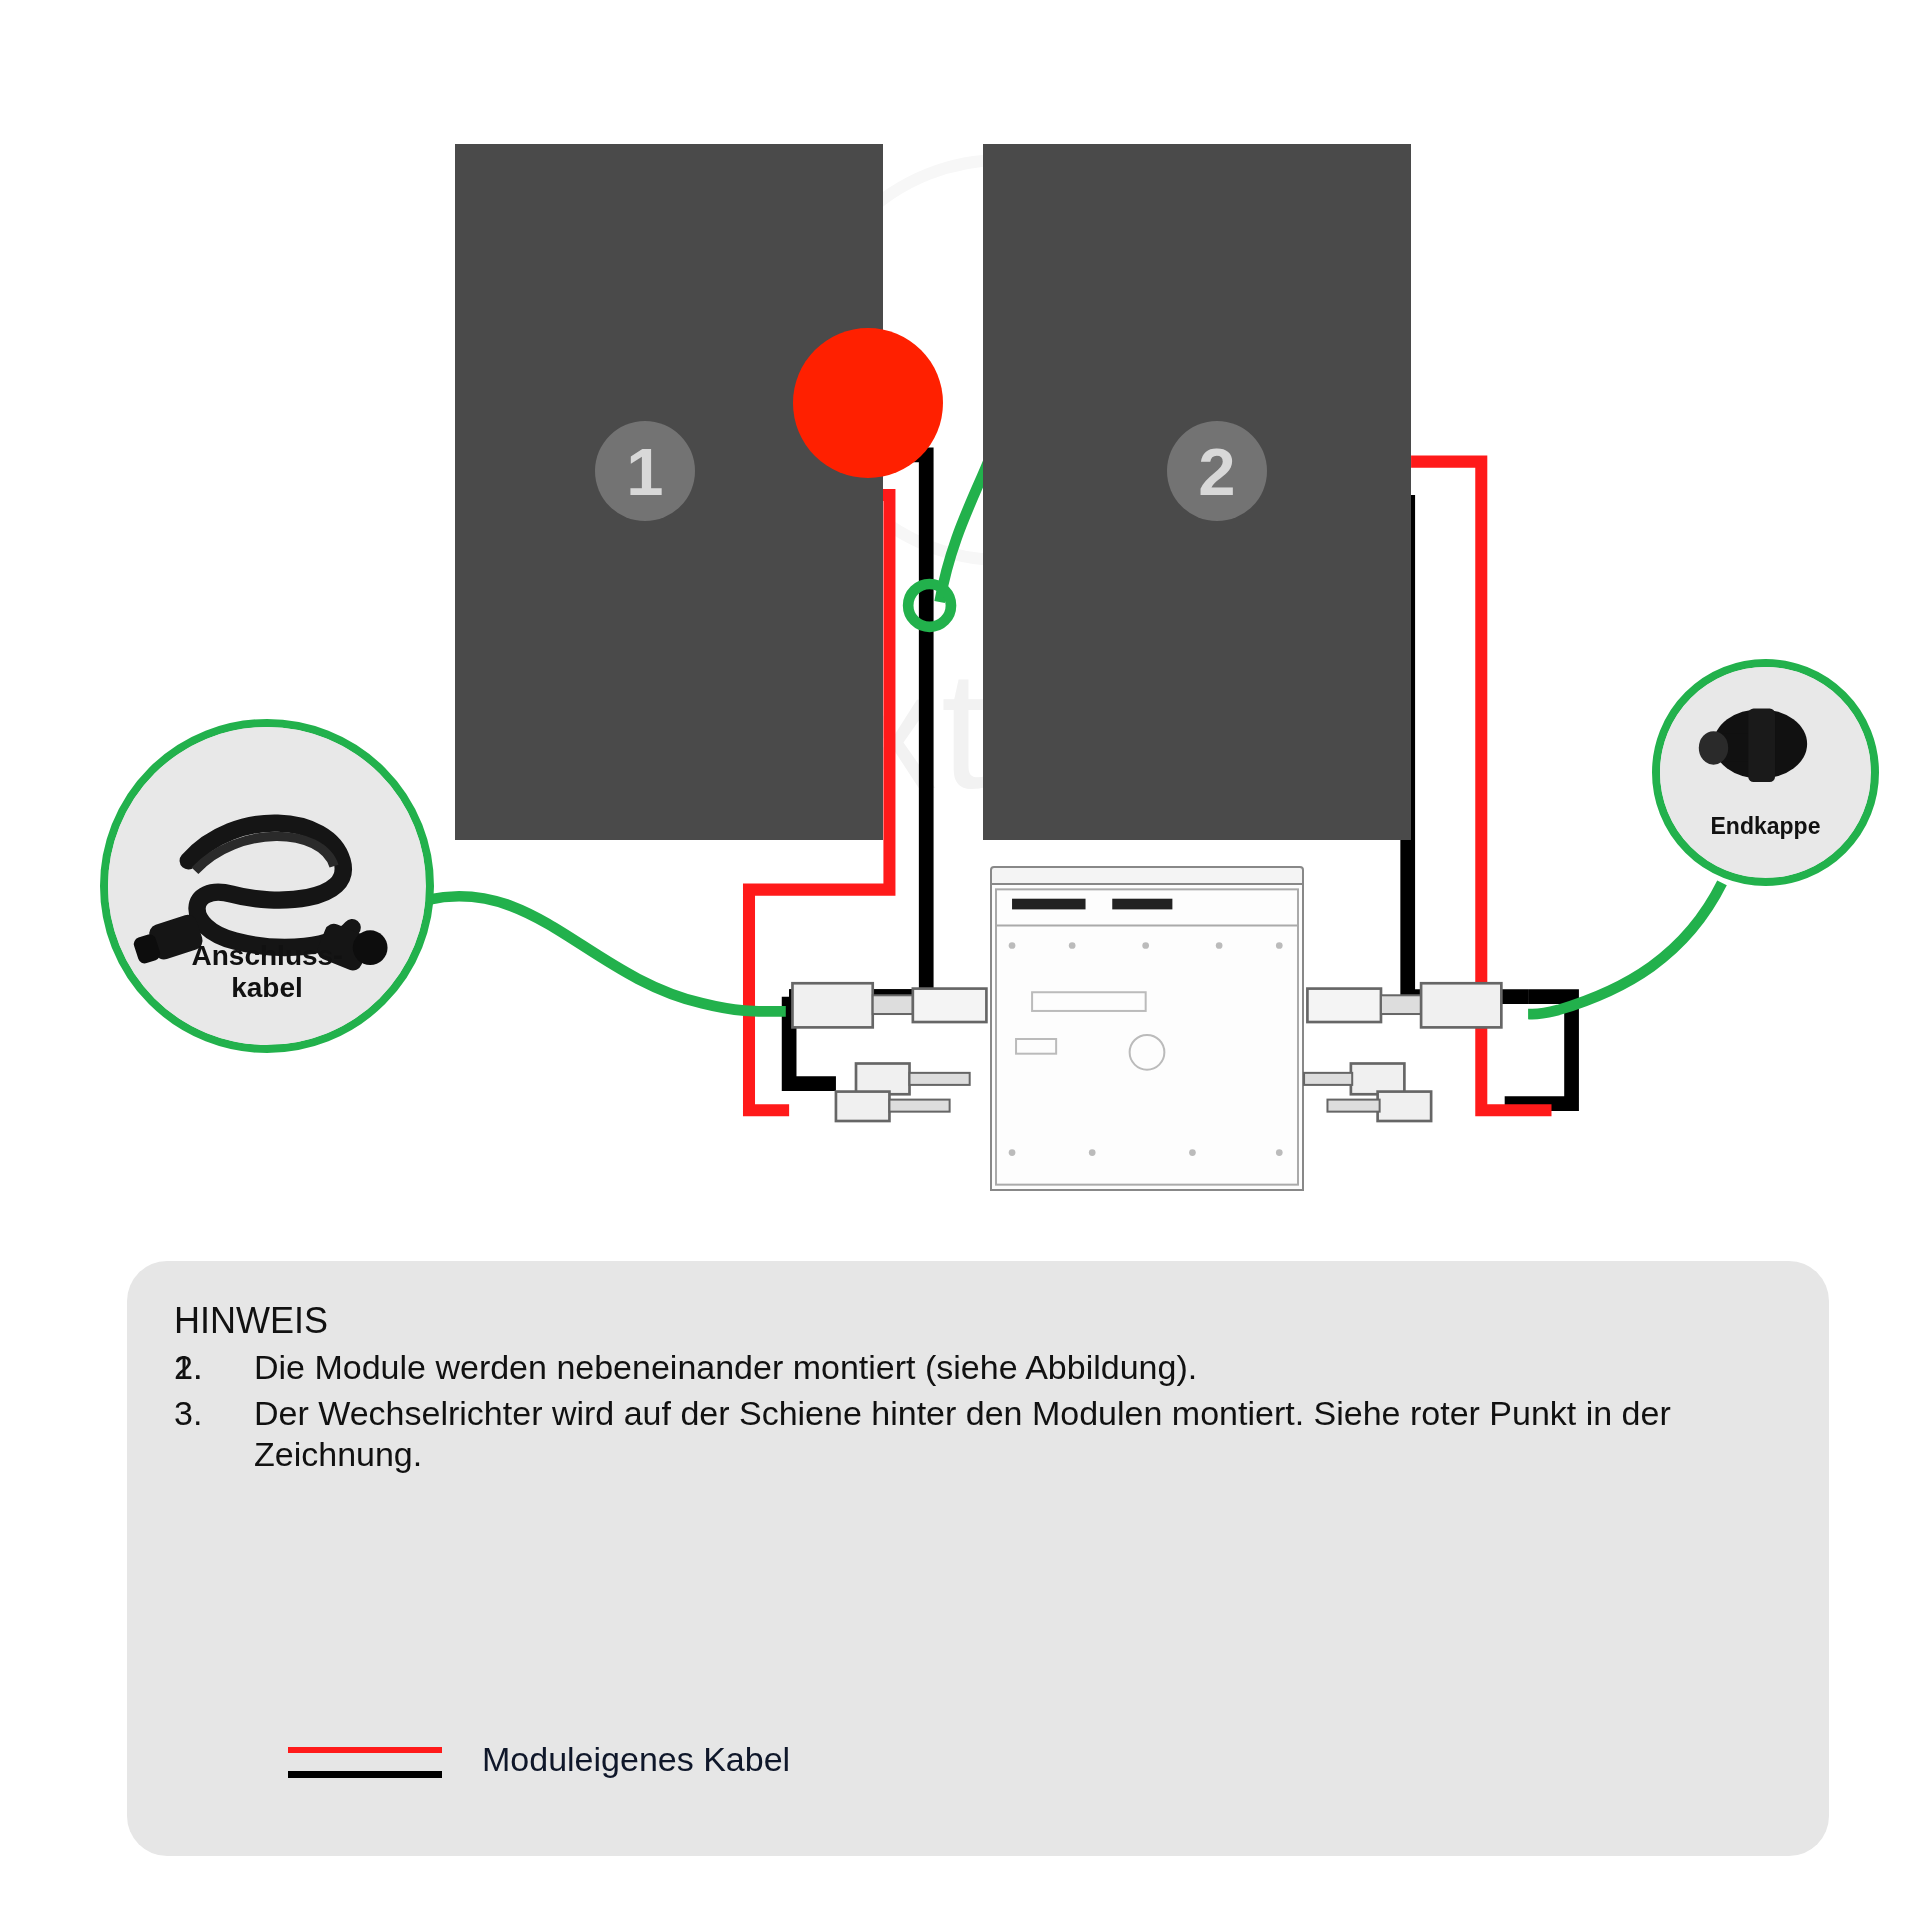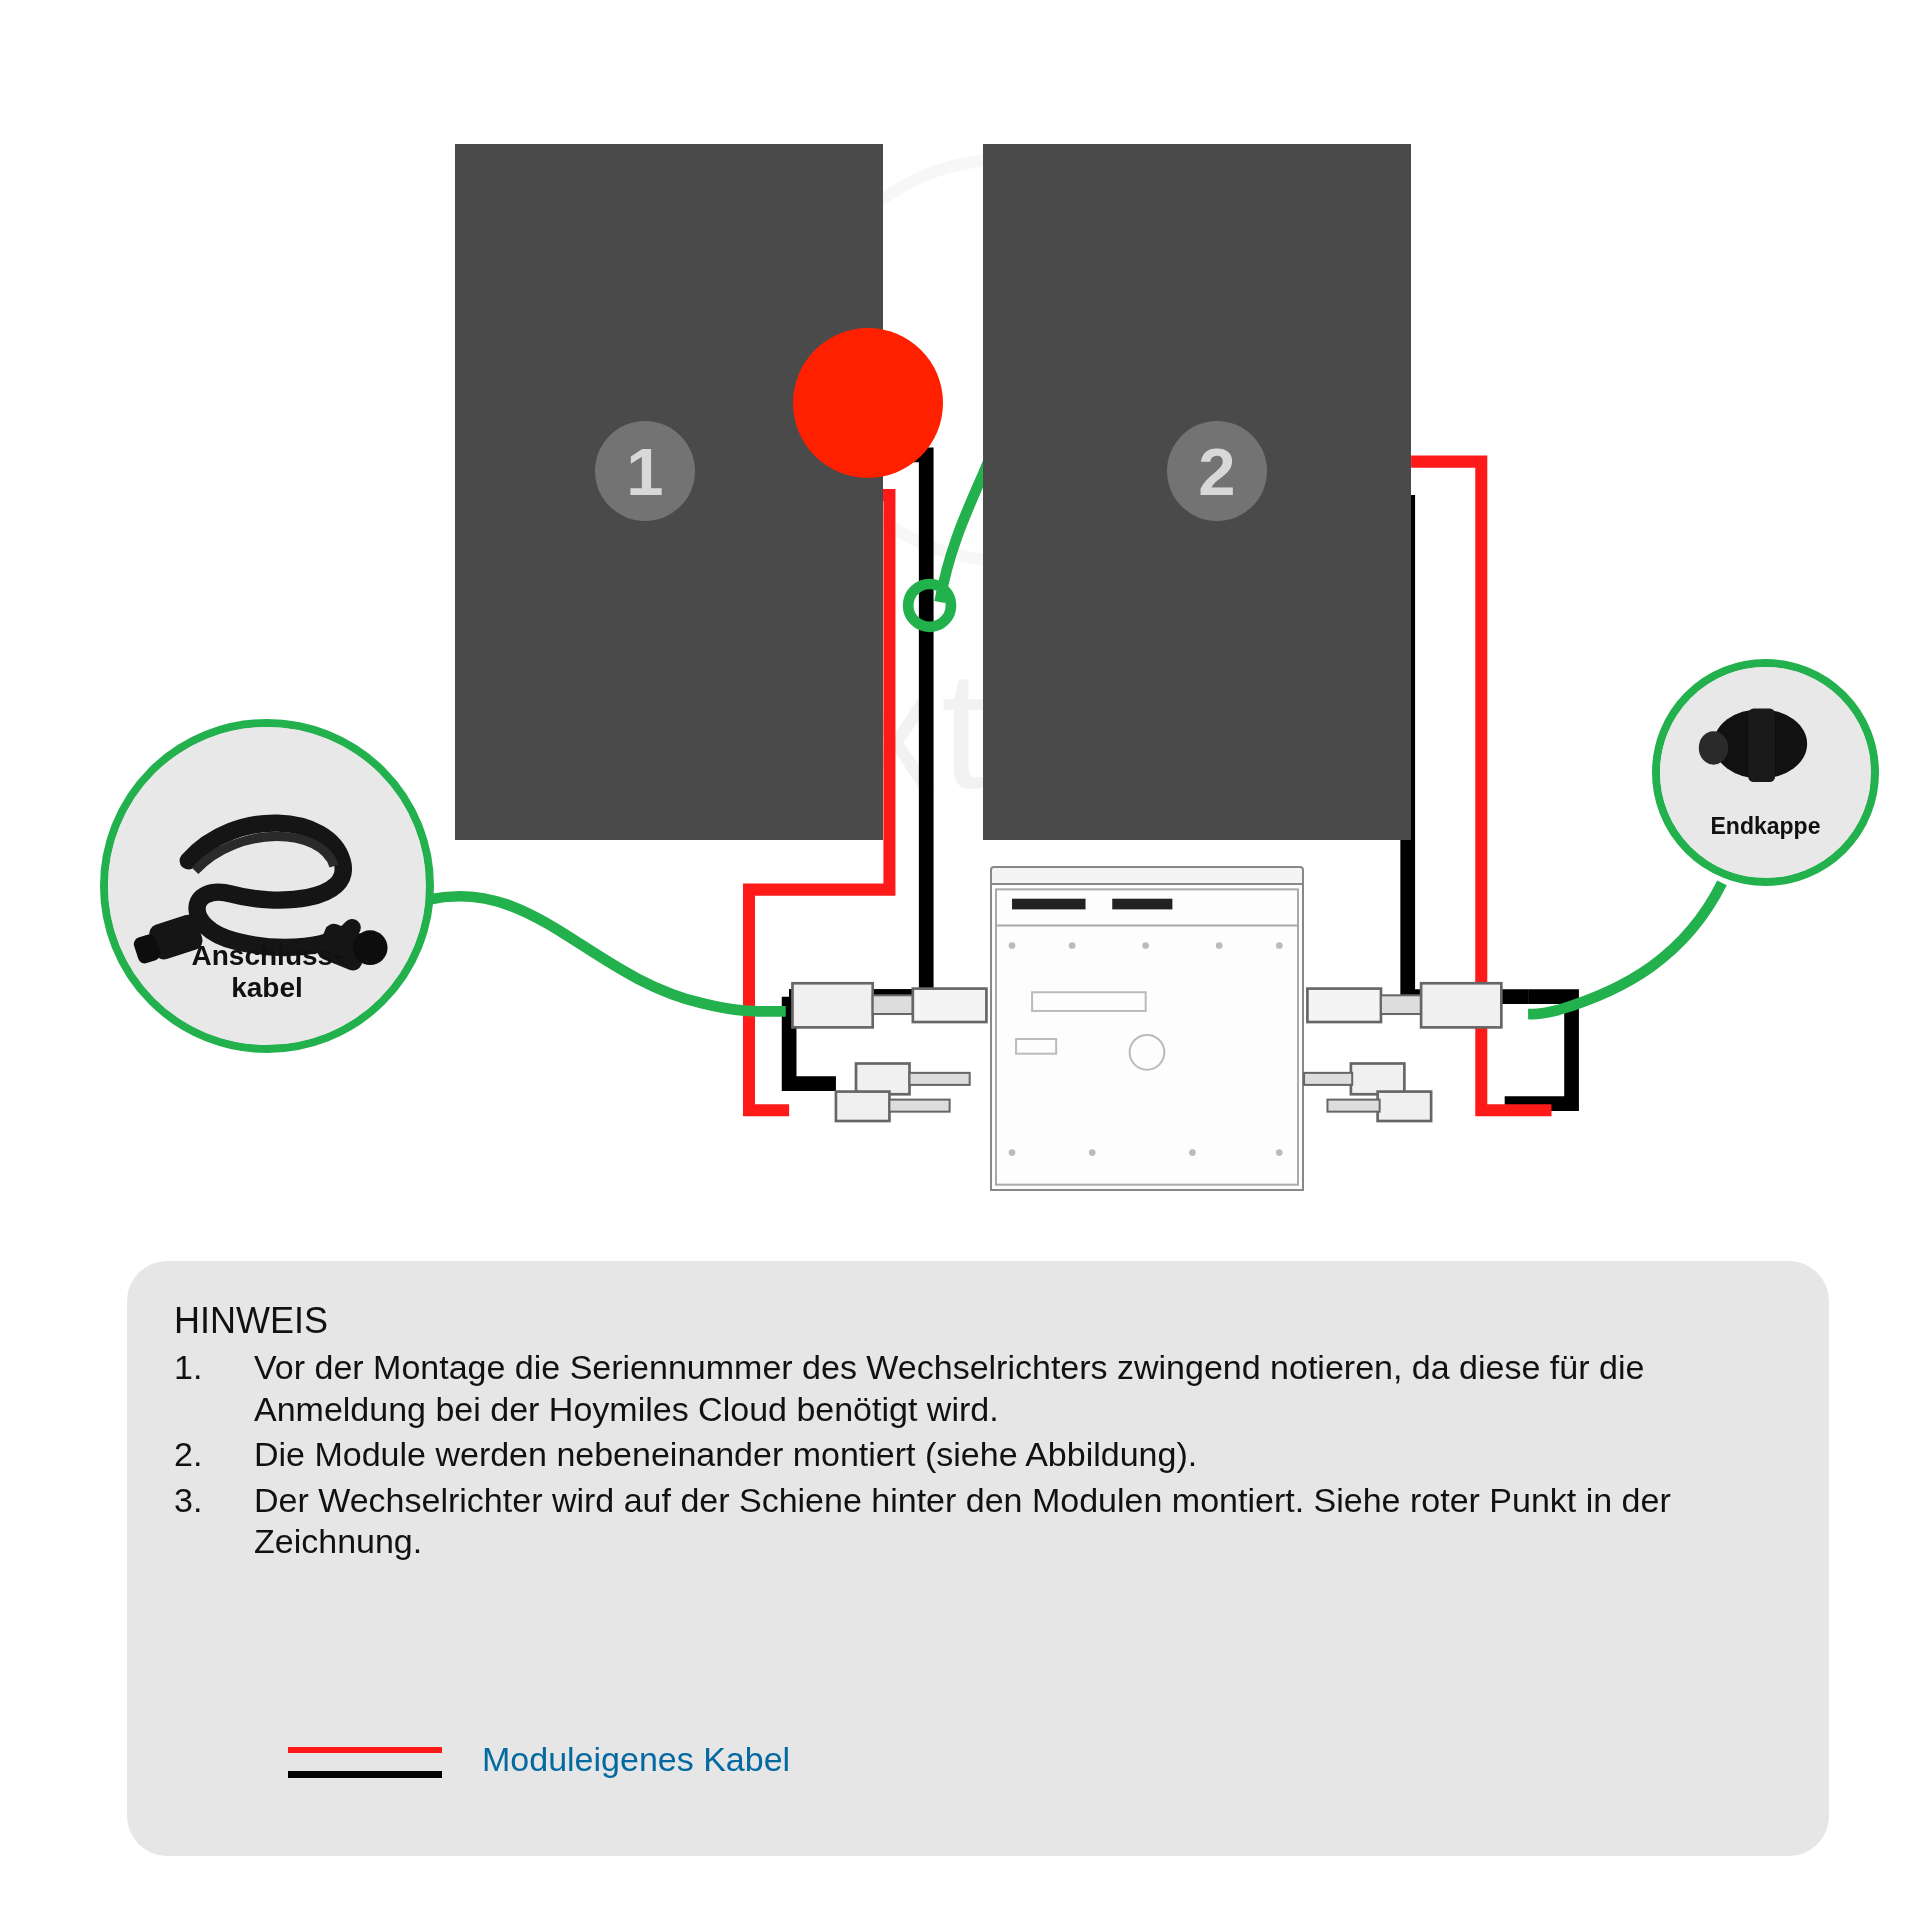--- a/index.html
+++ b/index.html
@@ -140,21 +140,21 @@
     position:absolute;
     left:161px;bottom:74px;
     display:flex;align-items:center;
   }
   .legend-lines{width:154px;}
   .legend-lines .lred{height:6px;background:#ff1a1a;margin-bottom:17.4px;}
   .legend-lines .lblack{height:7.4px;background:#000;}
   .legend-text{
     margin-left:40px;
     font-size:34px;
-    color:#0369a1;
+    color:#0f172a;
     transform:translateY(-2.7px);
   }
 </style>
 </head>
 <body>
 
 <div id="stage">
 
   <div class="watermark-ring"></div>
   <div class="watermark">Texto</div>
@@ -265,21 +265,20 @@
       <rect x="132" y="62" width="40" height="110" rx="8" fill="#1a1a1a"></rect>
     </svg>
     <div class="callout-label">Endkappe</div>
   </div>
 
   <div id="notice">
     <h2>HINWEIS</h2>
     <ol>
       <li>
         <span class="num">1.</span>
-        <span>Vor der Montage die Seriennummer des Wechselrichters zwingend notieren, da diese für die Anmeldung bei der Hoymiles Cloud benötigt wird.</span>
       </li>
       <li>
         <span class="num">2.</span>
         <span>Die Module werden nebeneinander montiert (siehe Abbildung).</span>
       </li>
       <li>
         <span class="num">3.</span>
         <span>Der Wechselrichter wird auf der Schiene hinter den Modulen montiert.  Siehe roter Punkt in der Zeichnung.</span>
       </li>
     </ol>

